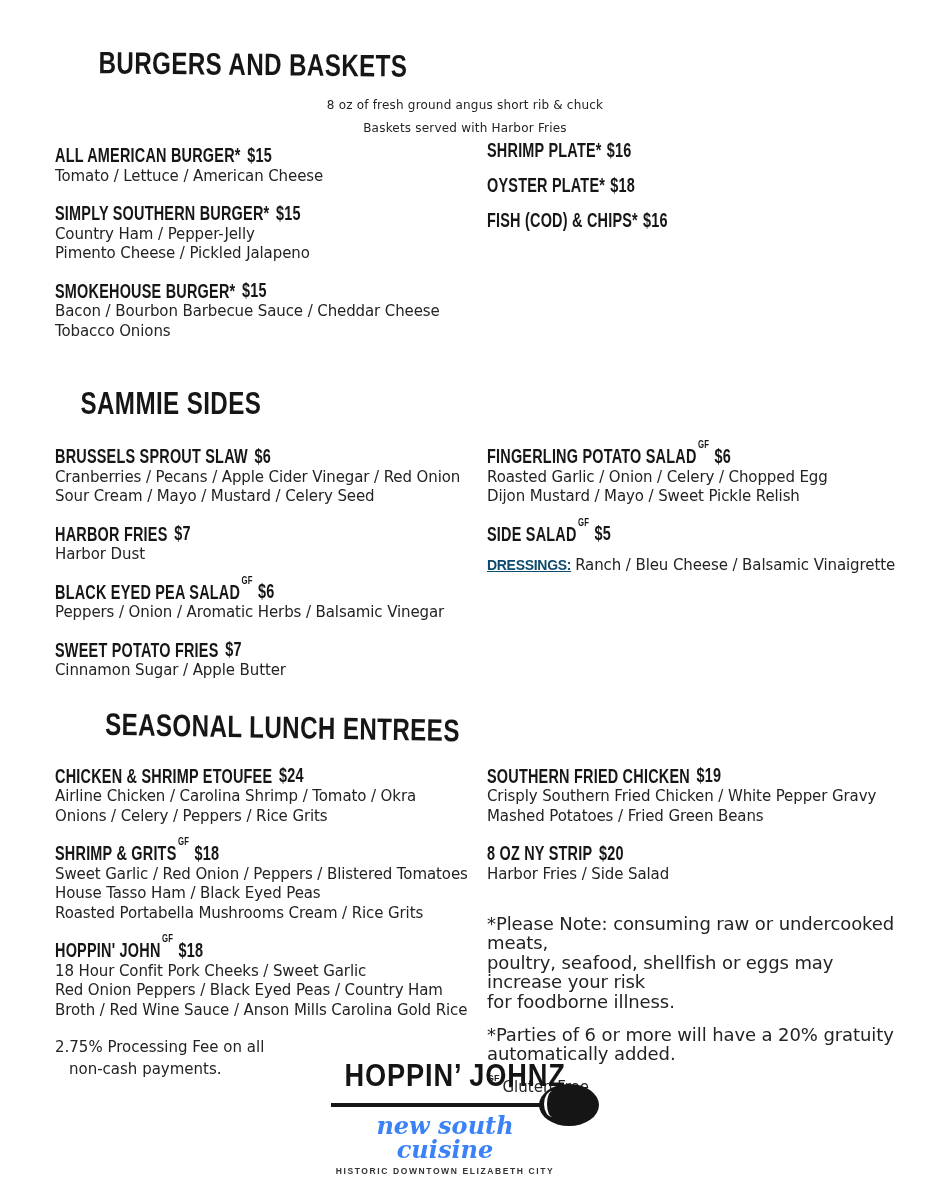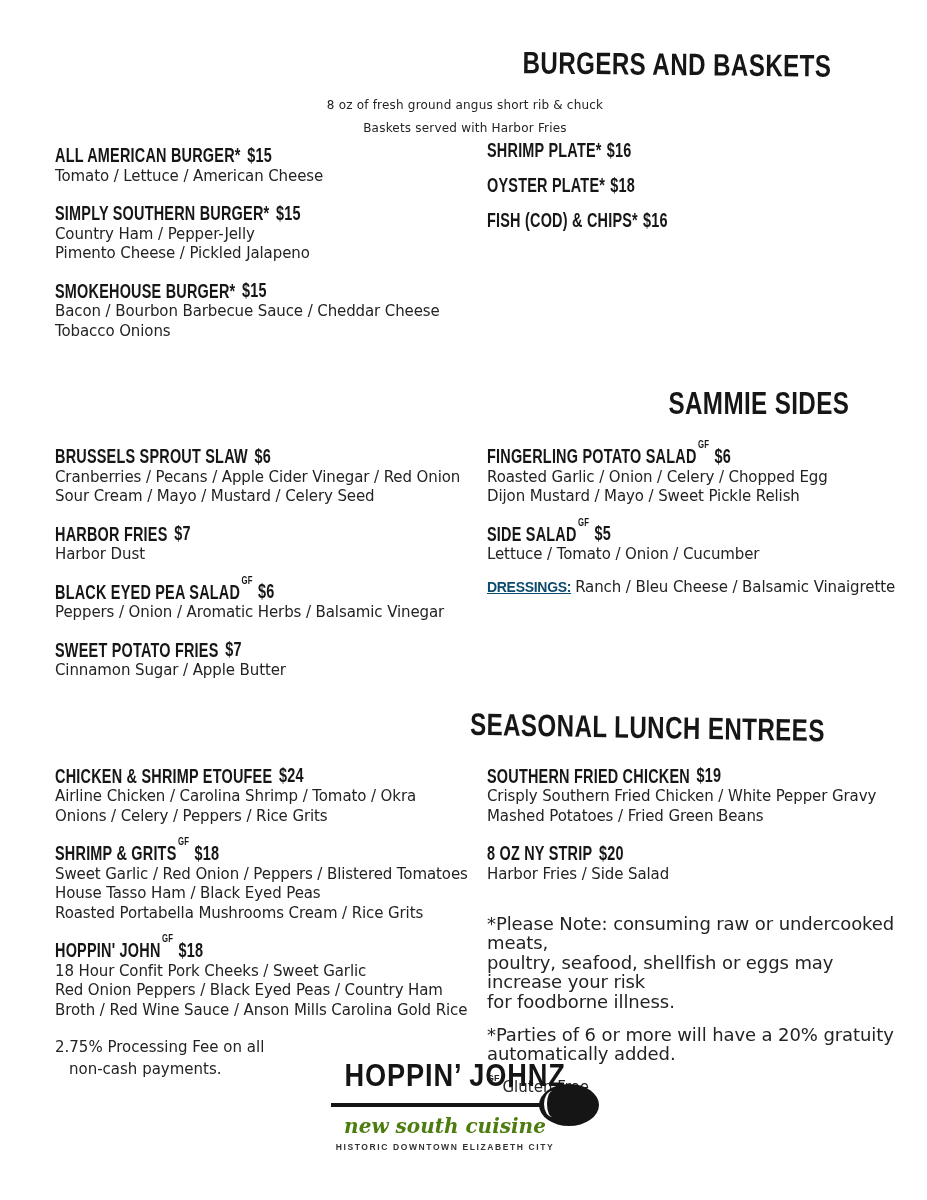--- a/index.html
+++ b/index.html
@@ -3,21 +3,21 @@
 <meta charset="utf-8">
 <style>
   html,body{margin:0;padding:0;background:#e8e8e8;}
   .page{
     width:927px;height:1200px;position:relative;margin:0 auto;
     background:#ffffff;color:#1b1b1b;
     font-family:"DejaVu Sans",sans-serif;
     padding:46px 22px 0 55px;box-sizing:border-box;overflow:hidden;
   }
   
-  .sec-head{text-align:right;margin:0 30px 0 0;}
+  .sec-head{text-align:left;margin:0 30px 0 0;}
   .sec-h{
     display:inline-block;margin:0;
     font-family:"Liberation Sans",sans-serif;font-weight:700;
     font-size:31px;line-height:38px;letter-spacing:.5px;
     transform:scaleX(.78);transform-origin:center;white-space:nowrap;color:#161616;
   }
   .sec-h.r1{transform:scaleX(.78) rotate(.5deg);}
   .sec-h.r2{transform:scaleX(.78) rotate(.8deg);}
   .subtitle{text-align:center;margin:10px 30px 0 0;font-size:12px;line-height:23px;color:#242424;letter-spacing:.2px;}
   
@@ -54,21 +54,21 @@
   .fee .l2{margin-left:14px;}
   .logo{position:absolute;left:325px;top:1058px;width:240px;text-align:center;}
   .logo-name{
     font-family:"Liberation Sans",sans-serif;font-weight:700;font-size:32px;line-height:34px;
     display:inline-block;transform:scaleX(.85);transform-origin:center;white-space:nowrap;
     letter-spacing:1px;color:#151515;
   }
   .spoon-line{position:absolute;left:6px;top:45px;width:226px;height:4px;background:#151515;}
   .spoon-bowl{position:absolute;left:214px;top:26px;width:60px;height:42px;background:#151515;border-radius:50%;}
   .spoon-glint{position:absolute;left:5px;top:7px;width:14px;height:26px;border-left:3px solid #fff;border-radius:50%;}
-  .logo-tag{font-family:"DejaVu Serif",serif;font-style:italic;font-weight:700;font-size:20px;line-height:24px;margin-top:22px;color:#4d7c0f;}
+  .logo-tag{font-family:"DejaVu Serif",serif;font-style:italic;font-weight:700;font-size:24px;line-height:24px;margin-top:22px;color:#3b82f6;}
   .logo-sub{font-family:"Liberation Sans",sans-serif;font-weight:700;font-size:8.5px;letter-spacing:1.6px;margin-top:4px;white-space:nowrap;color:#333;}
 </style>
 </head>
 <body>
 
 <div class="page">
 
   <section>
     <div class="sec-head">
       <h2 class="sec-h r1">BURGERS AND BASKETS</h2>
@@ -133,21 +133,20 @@
         </div>
       </div>
       <div class="col">
         <div class="item">
           <div class="tl"><span>FINGERLING POTATO SALAD</span><sup class="gf">GF</sup><span class="pr">$6</span></div>
           <div class="d">Roasted Garlic / Onion / Celery / Chopped Egg</div>
           <div class="d">Dijon Mustard / Mayo / Sweet Pickle Relish</div>
         </div>
         <div class="item">
           <div class="tl"><span>SIDE SALAD</span><sup class="gf">GF</sup><span class="pr">$5</span></div>
-          <div class="d">Lettuce / Tomato / Onion / Cucumber</div>
         </div>
         <div class="dressings">
           <span class="dl">DRESSINGS:</span><span class="d">Ranch / Bleu Cheese / Balsamic Vinaigrette</span>
         </div>
       </div>
     </div>
   </section>
 
   <section class="sec3">
     <div class="sec-head">

